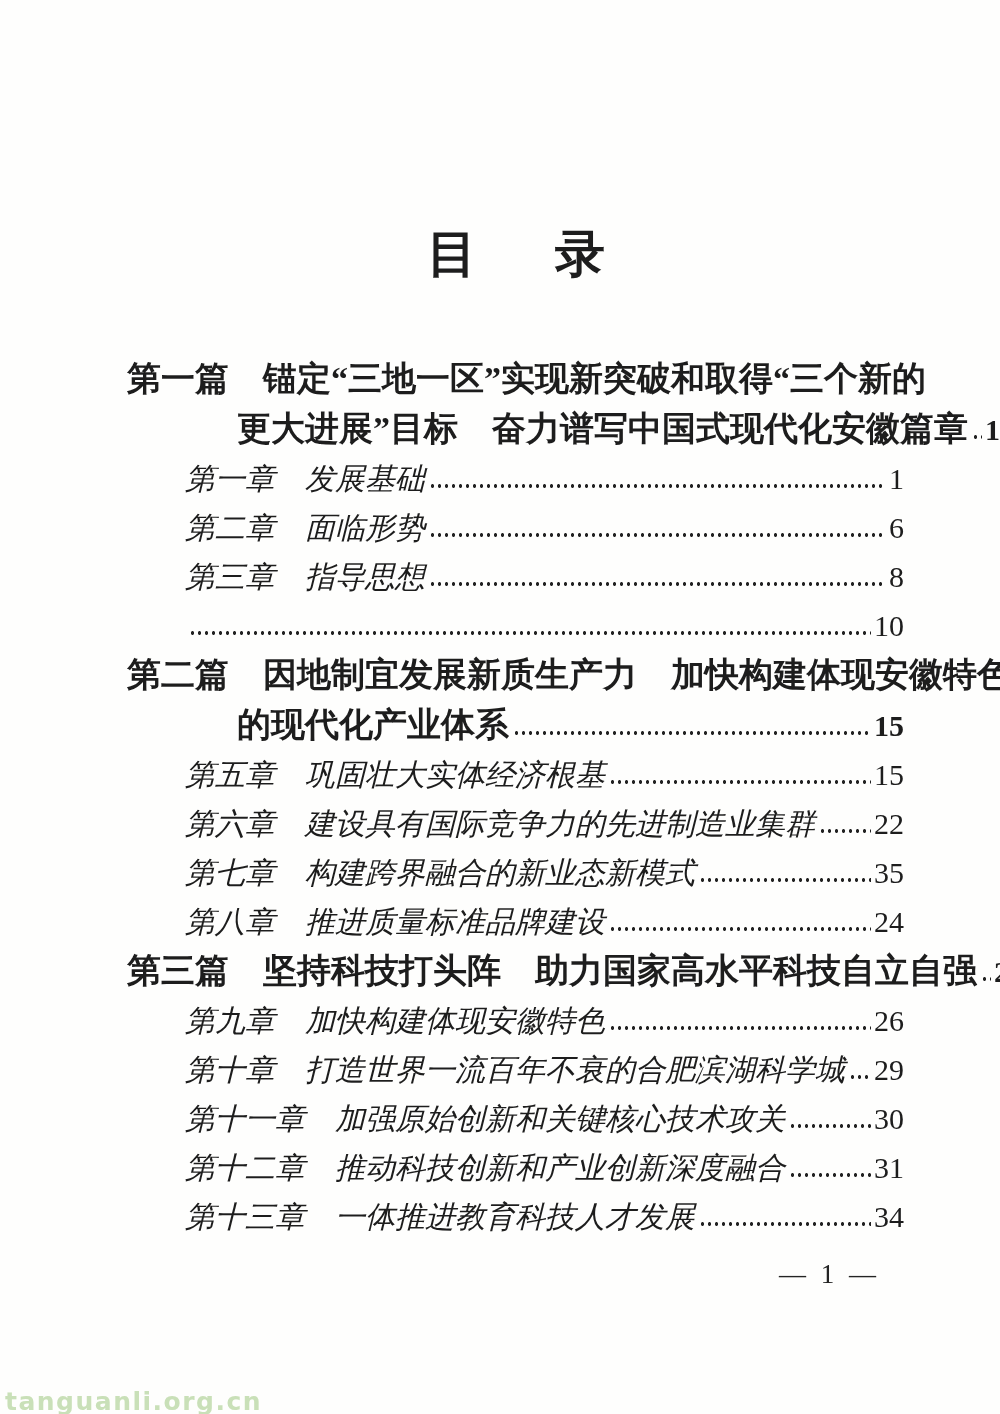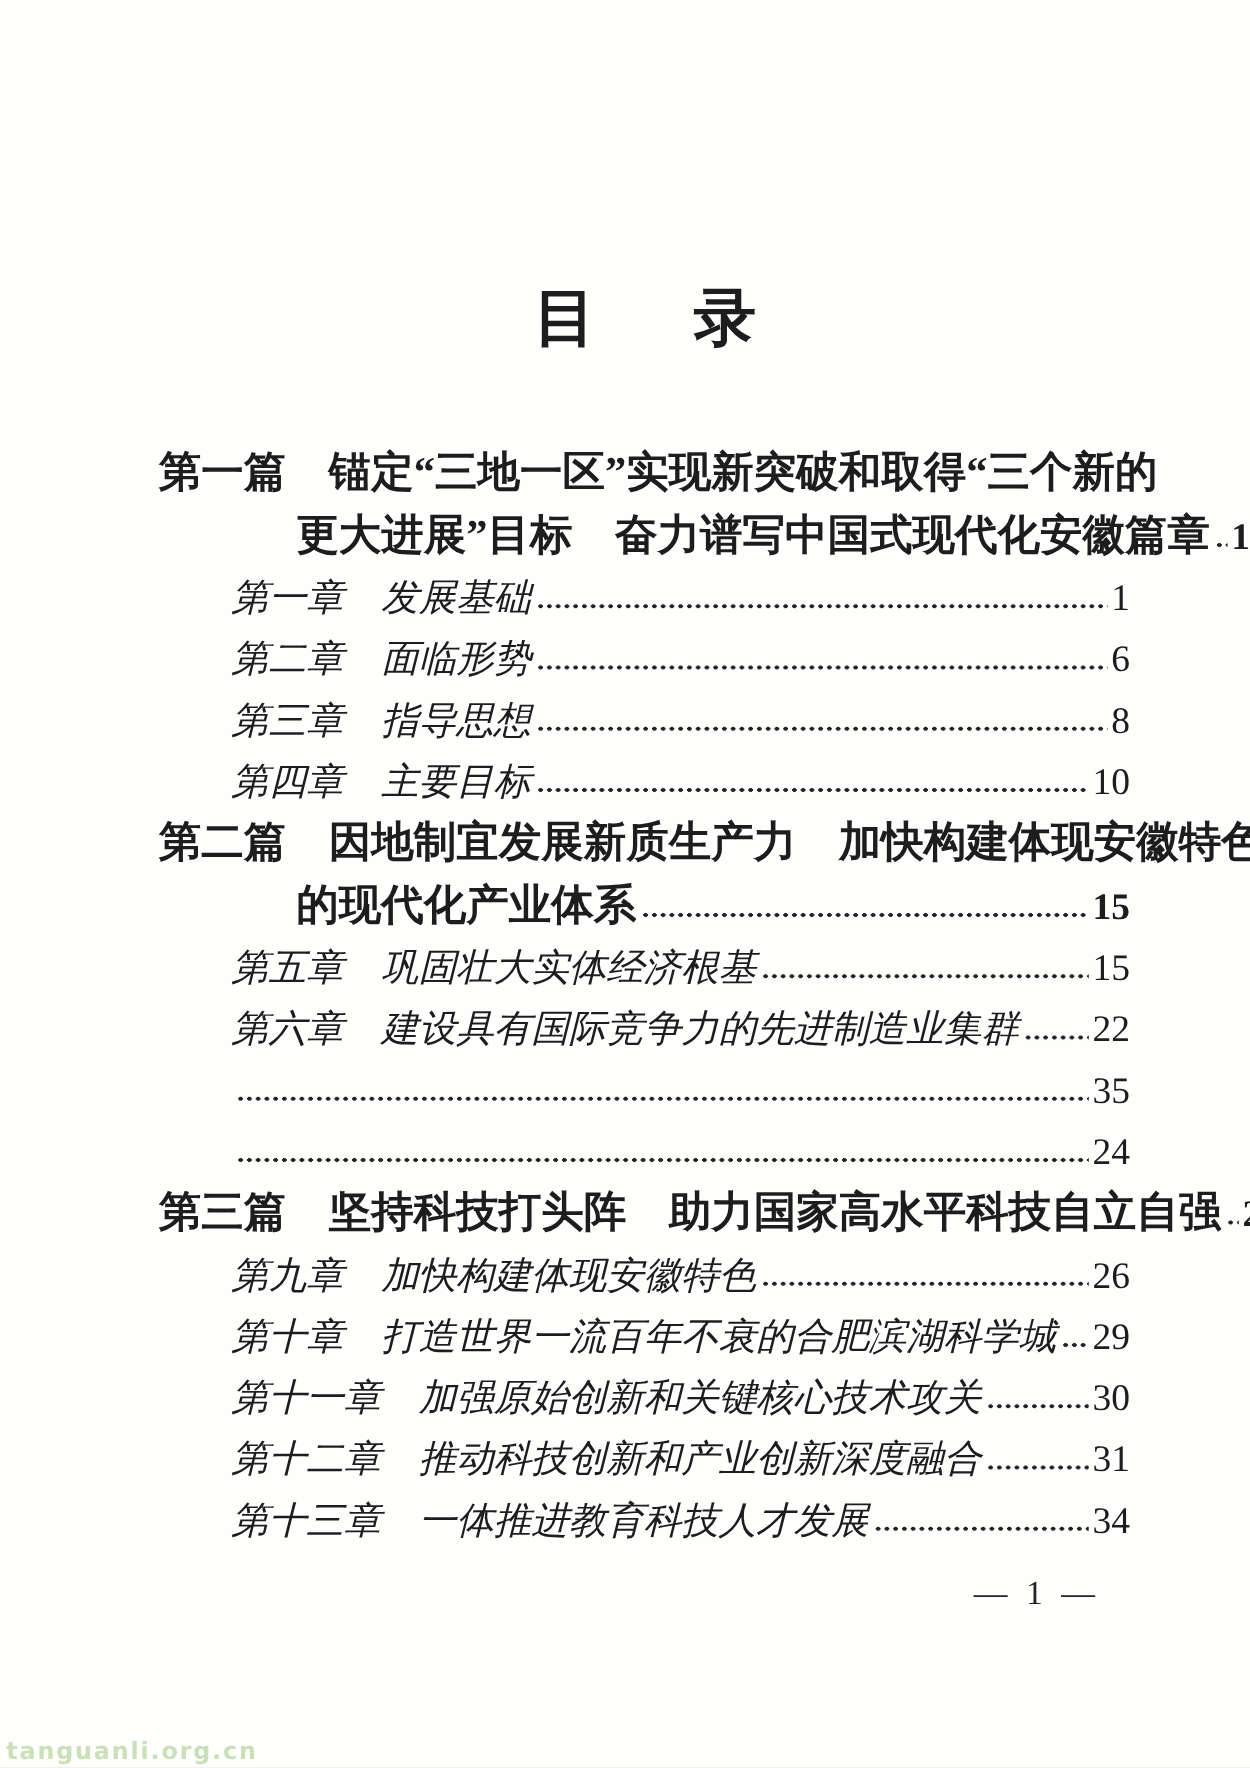--- a/index.html
+++ b/index.html
@@ -59,21 +59,21 @@
   .footer{
     position:absolute;top:1258px;right:152px;
     font-size:27px;line-height:32px;
     letter-spacing:4px;
     color:#242424;
   }
   .watermark{
     position:absolute;left:5px;bottom:3px;
     font-family:"DejaVu Sans","Liberation Sans",sans-serif;
     font-weight:bold;
-    font-size:19px;line-height:19px;
+    font-size:25px;line-height:19px;
     letter-spacing:1.5px;
     color:#c9e0b8;
   }
 </style>
 </head>
 <body>
 
 <div class="page">
 
   <div class="title-wrap">
@@ -98,21 +98,20 @@
         <span class="txt">第二章　面临形势</span>
         <div class="leader"></div>
         <span class="pg">6</span>
       </div>
       <div class="row chapter">
         <span class="txt">第三章　指导思想</span>
         <div class="leader"></div>
         <span class="pg">8</span>
       </div>
       <div class="row chapter">
-        <span class="txt">第四章　主要目标</span>
         <div class="leader"></div>
         <span class="pg">10</span>
       </div>
       <div class="row part-l1">
         <span class="txt">第二篇　因地制宜发展新质生产力　加快构建体现安徽特色</span>
       </div>
       <div class="row part-l2">
         <span class="txt">的现代化产业体系</span>
         <div class="leader"></div>
         <span class="pg">15</span>
@@ -121,24 +120,26 @@
         <span class="txt">第五章　巩固壮大实体经济根基</span>
         <div class="leader"></div>
         <span class="pg">15</span>
       </div>
       <div class="row chapter">
         <span class="txt">第六章　建设具有国际竞争力的先进制造业集群</span>
         <div class="leader"></div>
         <span class="pg">22</span>
       </div>
       <div class="row chapter">
+        <span class="txt">第七章　构建跨界融合的新业态新模式</span>
         <div class="leader"></div>
         <span class="pg">35</span>
       </div>
       <div class="row chapter">
+        <span class="txt">第八章　推进质量标准品牌建设</span>
         <div class="leader"></div>
         <span class="pg">24</span>
       </div>
       <div class="row part-single">
         <span class="txt">第三篇　坚持科技打头阵　助力国家高水平科技自立自强</span>
         <div class="leader"></div>
         <span class="pg">26</span>
       </div>
       <div class="row chapter">
         <span class="txt">第九章　加快构建体现安徽特色</span>

